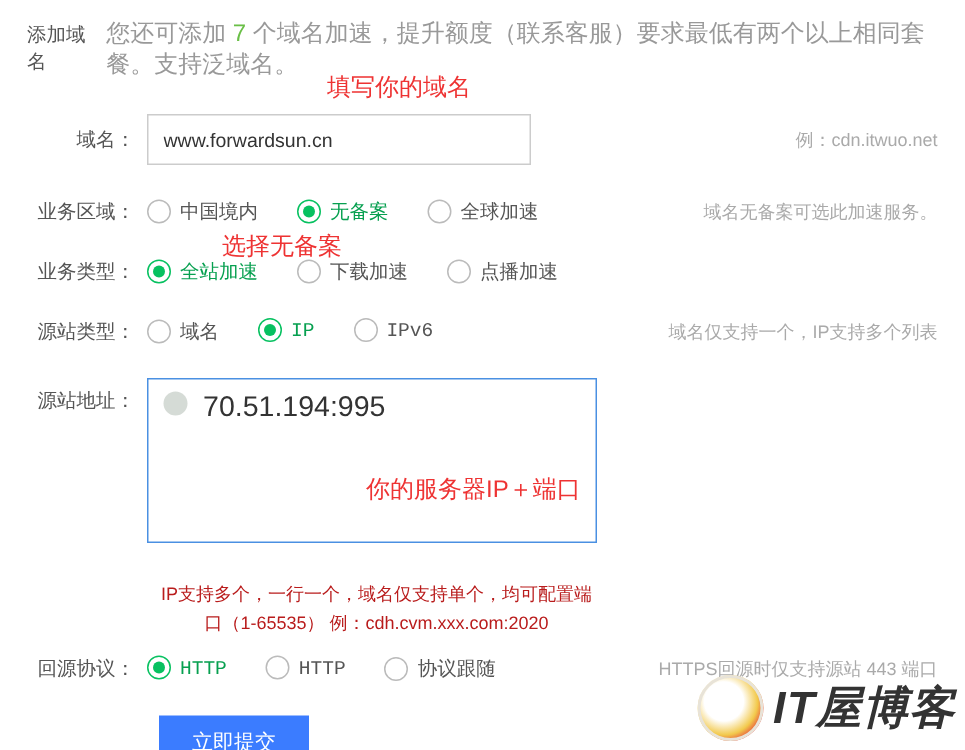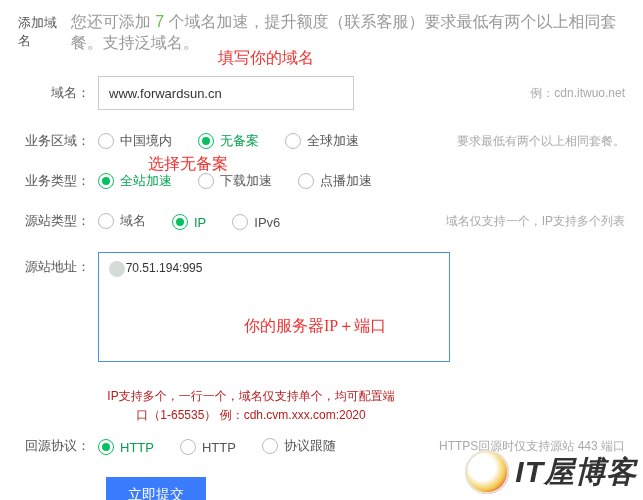--- a/index.html
+++ b/index.html
@@ -28,23 +28,24 @@
   .label {
     width: 80px;
     text-align: right;
     color: #555;
     font-size: 13px;
     flex-shrink: 0;
     padding-right: 8px;
   }
   .controls {
     display: flex;
-    align-items: flex-end;
+    align-items: flex-start;
     gap: 26px;
     position: relative;
+    font-family: Liberation Mono, monospace;
   }
   .hint {
     color: #aaa;
     font-size: 12px;
     margin-left: auto;
     padding-left: 12px;
   }
 
   .text-input {
     width: 256px;
@@ -83,33 +84,32 @@
   }
   .radio-opt.selected .radio-label { color: #07a050; }
   .radio-label { font-size: 13px; color: #555; }
 
   .annotation {
     color: #e33;
     font-size: 16px;
     position: absolute;
     pointer-events: none;
     white-space: nowrap;
-    font-family: Liberation Serif, serif;
   }
   .ann-domain { top: -28px; left: 200px; }
   .ann-region { top: 22px; left: 130px; }
   .ann-ip { bottom: 28px; left: 146px; }
 
   .origin-block .label { align-self: flex-start; padding-top: 6px; }
   .origin-box {
-    width: 352px;
+    width: 300px;
     height: 110px;
     border: 1px solid #4a90e2;
     padding: 8px 10px;
-    font-size: 12px;
+    font-size: 19px;
     font-family: inherit;
     resize: none;
     outline: none;
     color: #333;
     background: #fff;
   }
   .origin-wrap { position: relative; }
   .origin-icon {
     position: absolute;
     left: 11px;
@@ -191,21 +191,21 @@
         </span>
         <span class="radio-opt selected">
           <span class="radio-circle"></span>
           <span class="radio-label">无备案</span>
         </span>
         <span class="radio-opt">
           <span class="radio-circle"></span>
           <span class="radio-label">全球加速</span>
         </span>
       </div>
-    <div class="hint">要求最低有两个以上相同套餐。</div>
+    <div class="hint">域名无备案可选此加速服务。</div>
     <span class="annotation ann-region">选择无备案</span>
   </div>
 
   <div class="form-row">
     <div class="label">业务类型：</div>
     <div class="controls">
         <span class="radio-opt selected">
           <span class="radio-circle"></span>
           <span class="radio-label">全站加速</span>
         </span>

